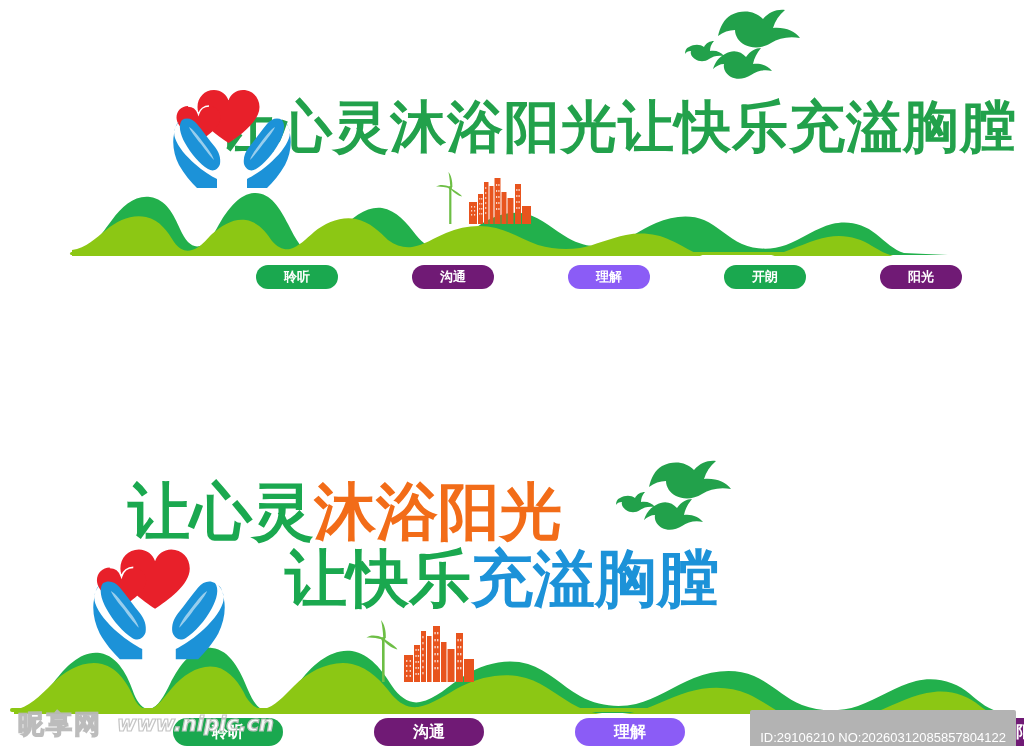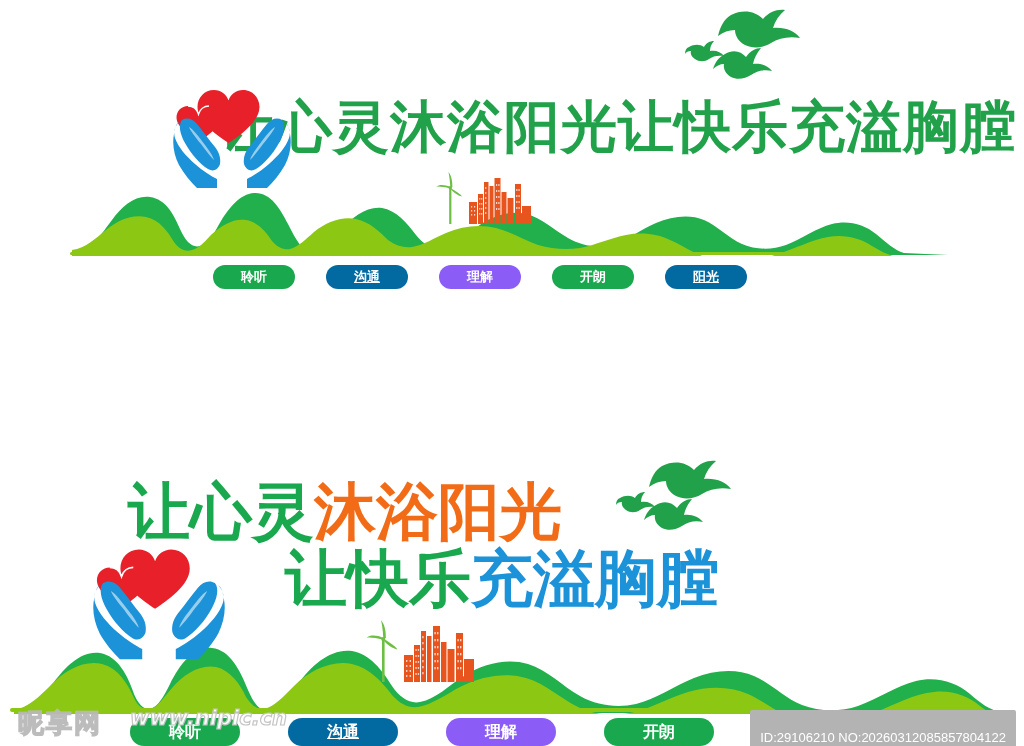--- a/index.html
+++ b/index.html
@@ -39,23 +39,24 @@
   
   .birds{position:absolute;}
 
   
   .pill-row{position:absolute;display:flex;align-items:center;}
   .pill{
     display:flex;align-items:center;justify-content:center;
     border-radius:999px;color:#ffffff;font-weight:700;
     font-family:"DejaVu Sans","Liberation Sans",sans-serif;
     white-space:nowrap;
+    margin-left:43px;
   }
   .pill.green{background:#1aa84f;}
-  .pill.orange{background:#0369a1;text-decoration:underline;}
+  .pill.orange{background:#701a75;}
   .pill.blue{background:#8b5cf6;}
 
   #top-pills{left:213px;top:265px;gap:31px;}
   #top-pills .pill{width:82px;height:24px;font-size:13px;}
 
   #bottom-pills{left:130px;top:718px;gap:48px;}
   #bottom-pills .pill{width:110px;height:28px;font-size:16px;}
 
   
   .headline-bottom{
@@ -67,21 +68,21 @@
   }
   #bl1{left:128px;top:478px;}
   #bl2{left:285px;top:545px;}
   .c-green{color:#1aa84f;}
   .c-orange{color:#f26c18;}
   .c-blue{color:#1c92d8;}
 
   
   #watermark{
     position:absolute;left:18px;top:706px;height:36px;
-    display:flex;gap:16px;
+    display:flex;align-items:center;gap:3px;
     z-index:20;pointer-events:none;
   }
   #watermark .wm-cn{
     font-family:"DejaVu Sans","Liberation Sans",sans-serif;
     font-weight:700;font-size:26px;letter-spacing:2px;
     color:#ffffff;
     -webkit-text-stroke:1.4px #b9b9b9;
     text-shadow:0 0 1px #cccccc;
     opacity:.95;
   }

